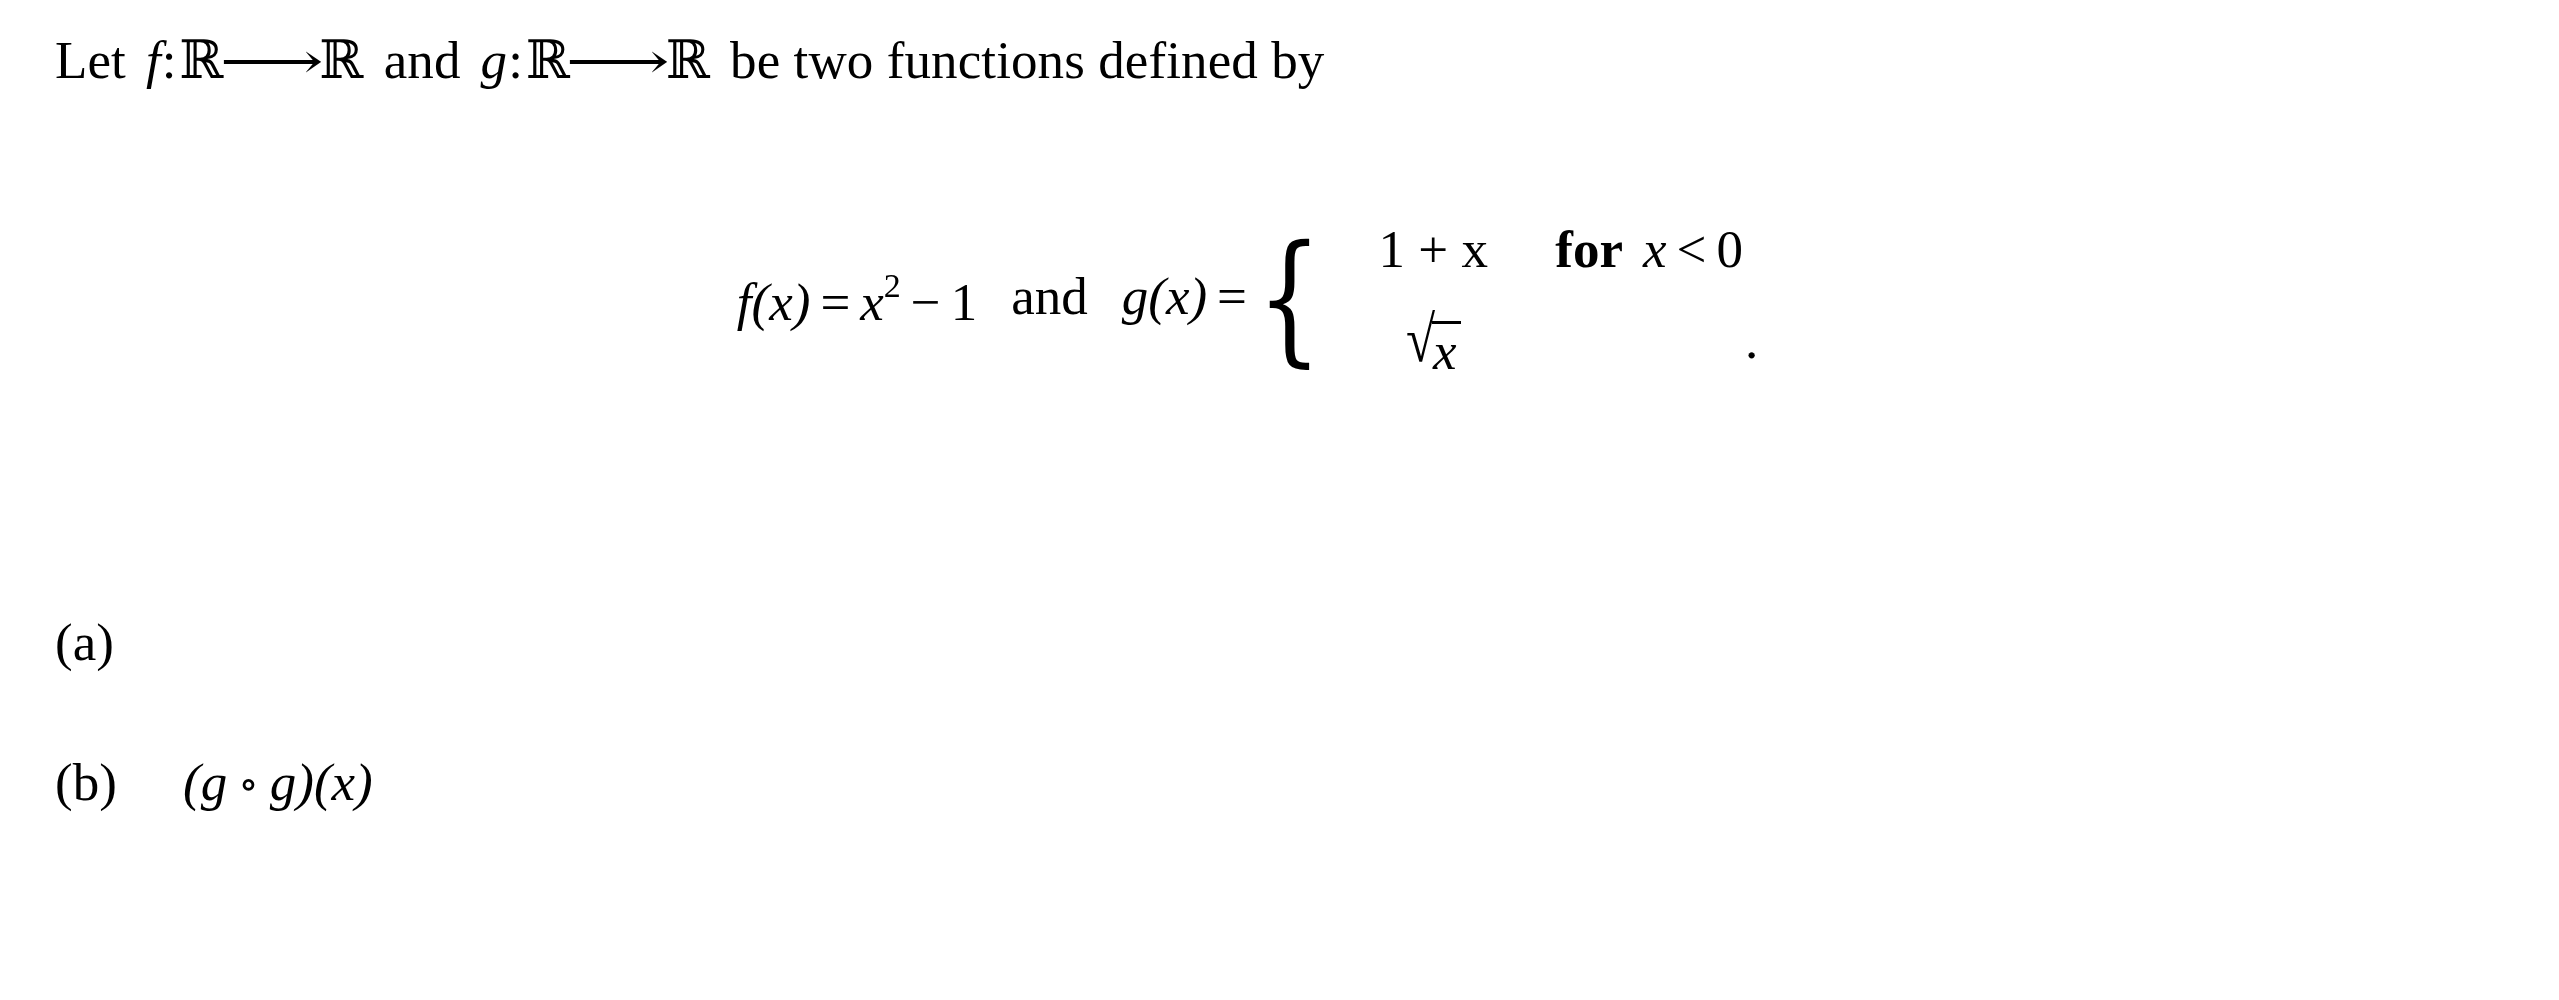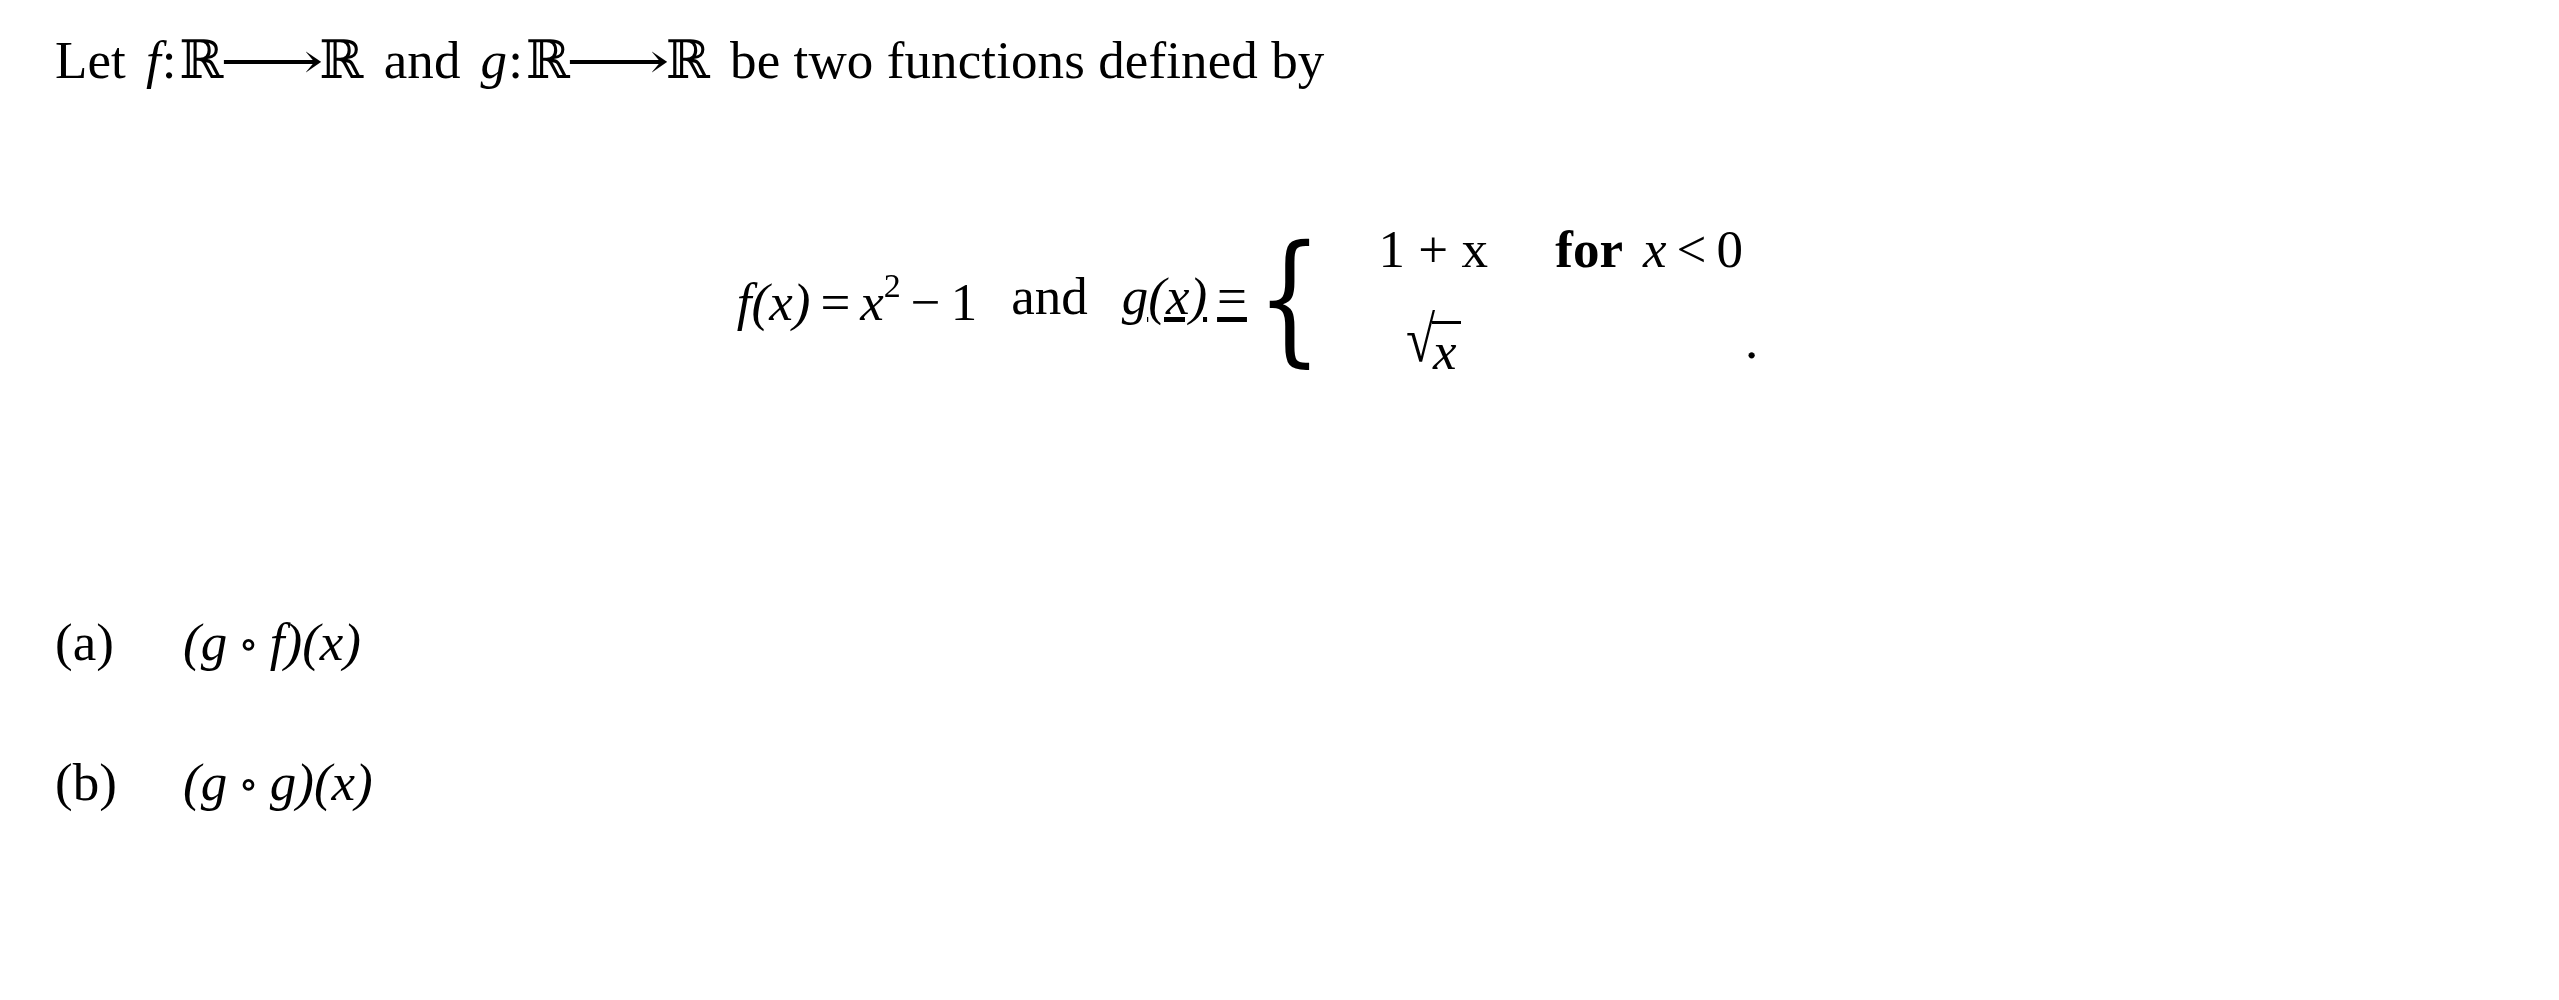--- a/index.html
+++ b/index.html
@@ -88,21 +88,20 @@
     top: -4px;
   }
   .and-word {
     padding: 0 34px 4px 34px;
     font-size: 53px;
   }
   .gx-part {
     font-size: 53px;
     white-space: nowrap;
     padding-bottom: 4px;
-    text-decoration: underline;
   }
 
   
   .piecewise {
     display: flex;
     align-items: center;
     position: relative;
   }
   .brace {
     font-size: 120px;
@@ -242,21 +241,20 @@
         </div>
         <span class="trailing-period">.</span>
       </div>
 
     </div>
   </div>
 
 
   <div class="item-row" id="item-a">
     <span class="item-label">(a)</span>
-    <span class="item-expr"><span class="mathvar">(</span><span class="mathvar">g</span><span class="ring">∘</span><span class="mathvar">f</span><span class="mathvar">)</span><span class="mathvar">(x)</span></span>
   </div>
 
   <div class="item-row" id="item-b">
     <span class="item-label">(b)</span>
     <span class="item-expr"><span class="mathvar">(</span><span class="mathvar">g</span><span class="ring">∘</span><span class="mathvar">g</span><span class="mathvar">)</span><span class="mathvar">(x)</span></span>
   </div>
 
 </div>
 
 </body></html>

